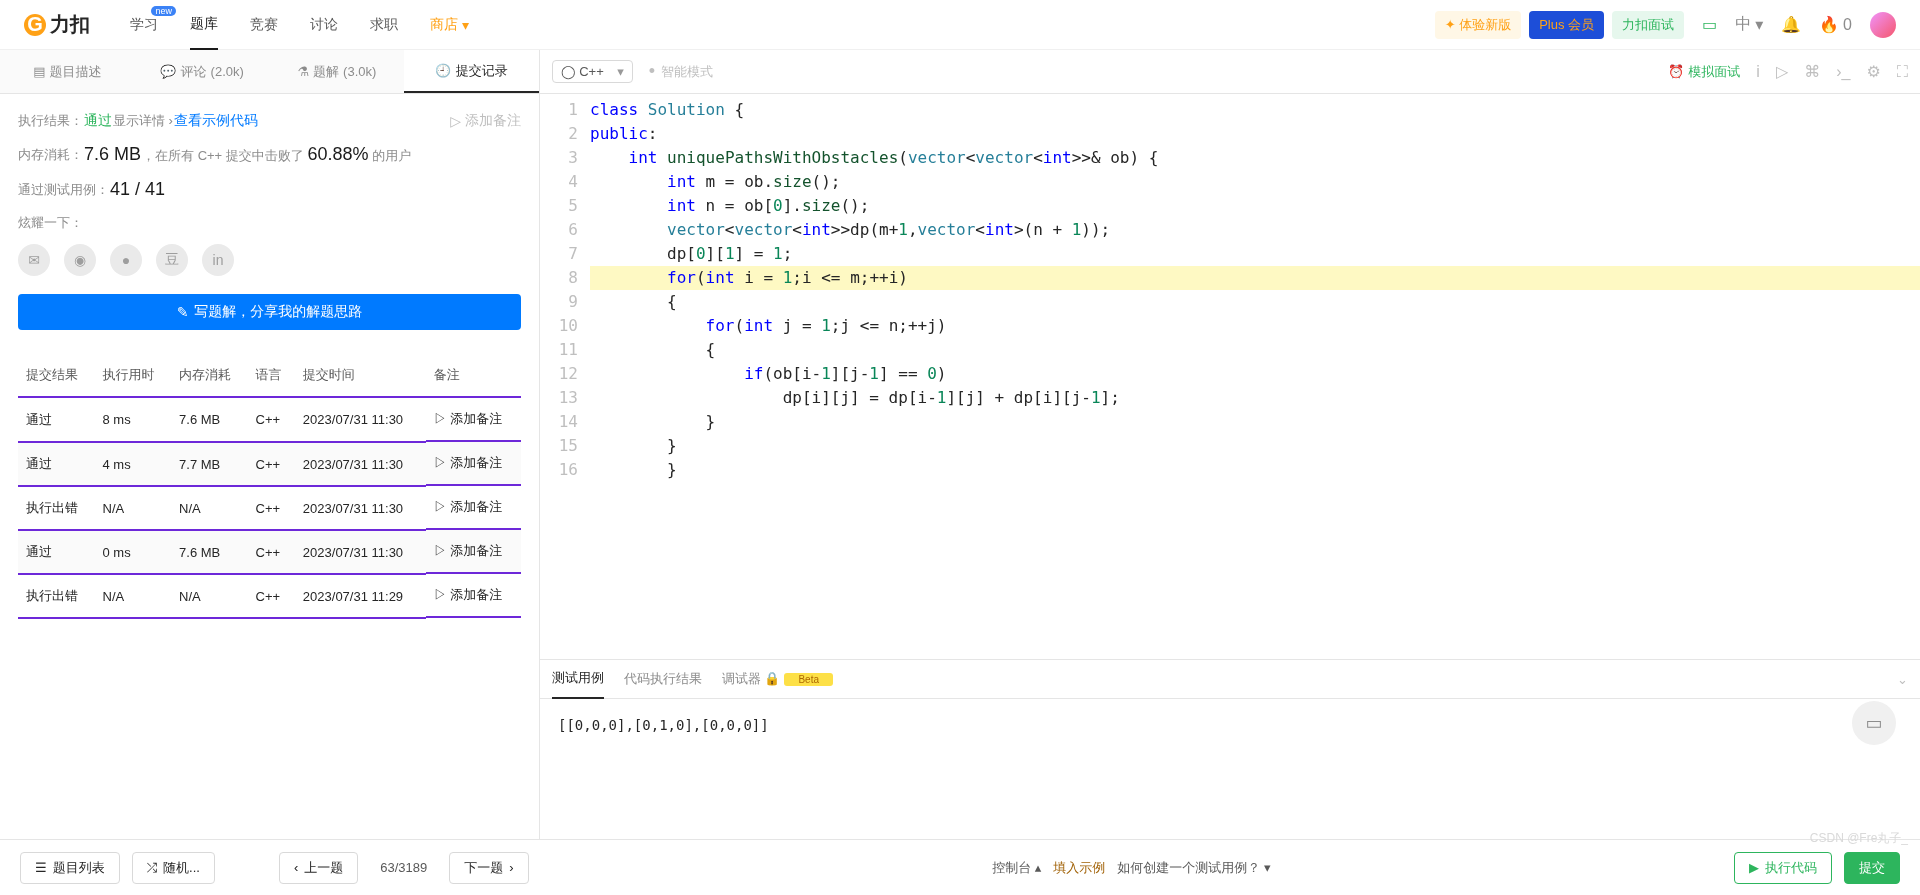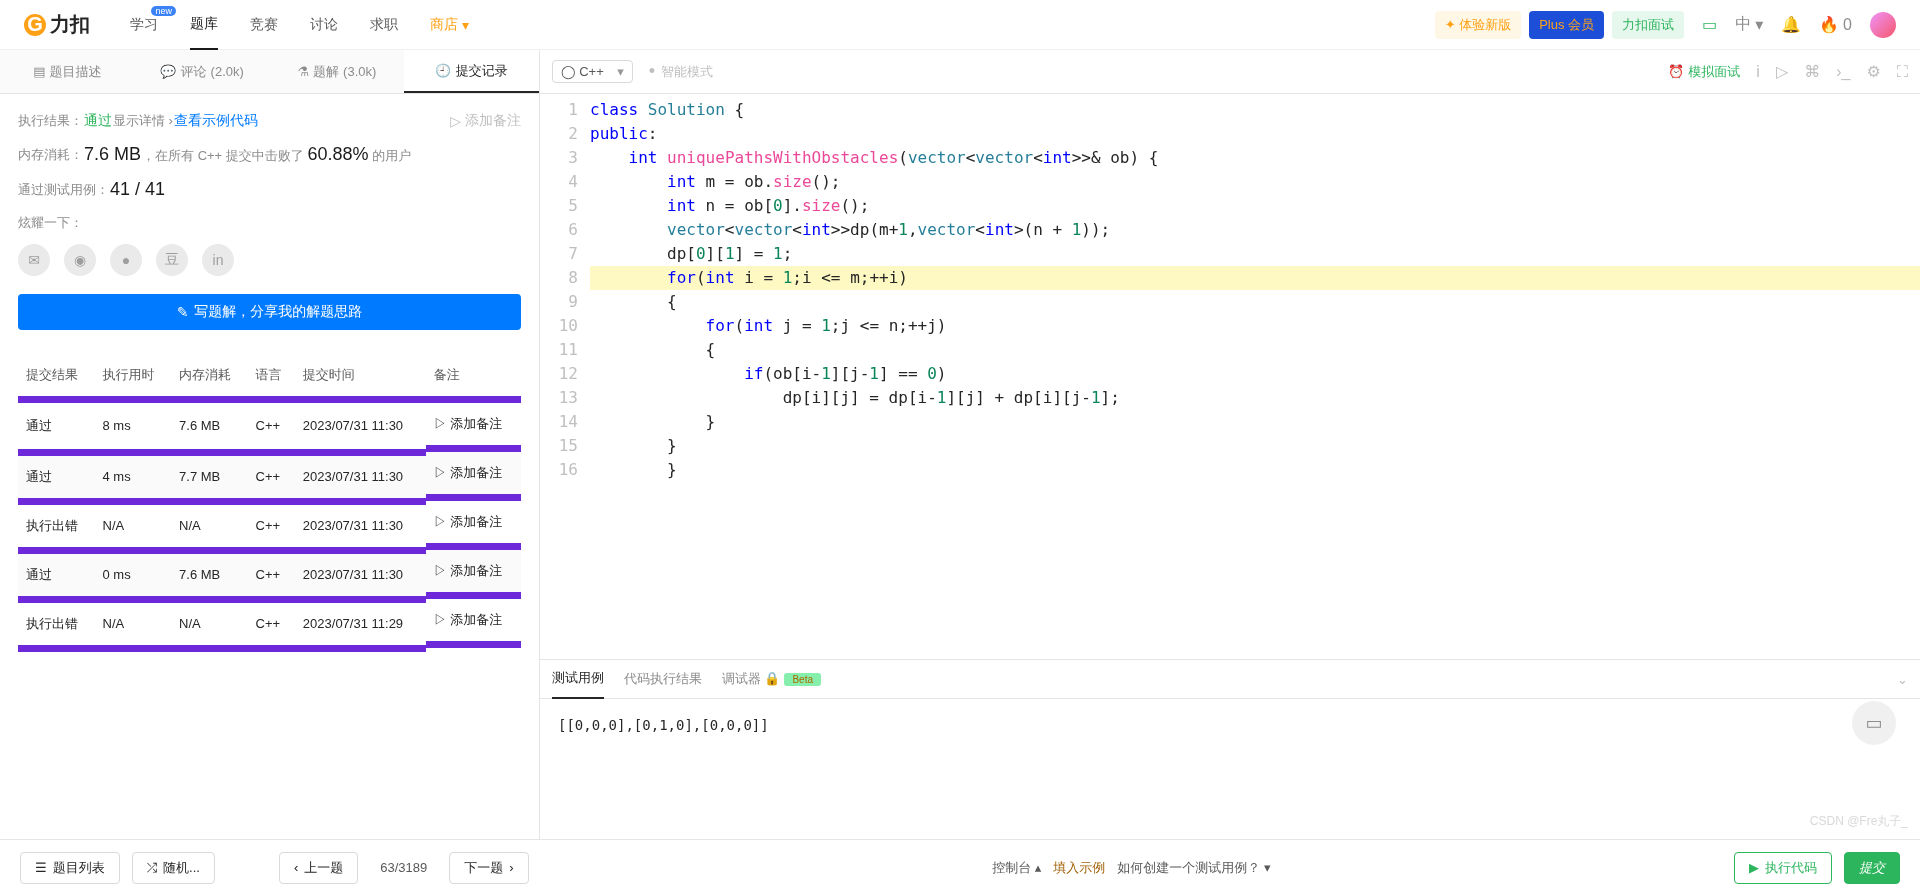--- a/index.html
+++ b/index.html
@@ -38,21 +38,21 @@
 .red { color: #ef4743; }
 .gray { color: #8c8c8c; font-size: 13px; }
 .link { color: #007aff; cursor: pointer; }
 .big { font-size: 18px; font-weight: 500; color: #1a1a1a; }
 .share-row { display: flex; gap: 14px; margin: 12px 0 18px; }
 .share-c { width: 32px; height: 32px; border-radius: 50%; background: #eaeaea; color: #9e9e9e; display: flex; align-items: center; justify-content: center; cursor: pointer; font-size: 14px; }
 .blue-btn { background: #007aff; color: #fff; border-radius: 4px; height: 36px; display: flex; align-items: center; justify-content: center; gap: 6px; cursor: pointer; margin-bottom: 24px; }
 
 
 .stable { width: 100%; border-collapse: collapse; font-size: 13px; }
-.stable th, .stable td { text-align: left; padding: 12px 8px; border-bottom: 7px solid #6d28d9; color: #262626; }
+.stable th, .stable td { text-align: left; padding: 12px 8px; border-bottom: 2px solid #6d28d9; color: #262626; }
 .stable th { color: #595959; font-weight: 400; }
 .stable tbody tr:nth-child(even) { background: #fafafa; }
 .note-cell { color: #bfbfbf; display: flex; align-items: center; gap: 4px; cursor: pointer; }
 
 
 .rtop { height: 44px; display: flex; align-items: center; border-bottom: 1px solid #e5e5e5; padding: 0 12px; gap: 16px; }
 .lang-sel { border: 1px solid #d9d9d9; border-radius: 4px; padding: 3px 28px 3px 8px; font-size: 13px; color: #595959; background: #fff; position: relative; cursor: pointer; }
 .lang-sel::after { content: "▾"; position: absolute; right: 8px; color: #999; }
 .smartmode { color: #bfbfbf; font-size: 13px; display: flex; align-items: center; gap: 6px; }
 .smartmode::before { content: "•"; color: #bfbfbf; font-size: 18px; }
@@ -62,45 +62,45 @@
 
 
 .editor { flex: 1; display: flex; overflow: auto; font-family: Consolas, Monaco, monospace; font-size: 16px; line-height: 24px; padding-top: 4px; }
 .gutter { width: 50px; text-align: right; color: #bfbfbf; padding-right: 12px; user-select: none; }
 .gutter div { height: 24px; }
 .code { flex: 1; white-space: pre; }
 .code div { height: 24px; }
 .code .line-hl { background: #fef9c3; }
 .kw { color: #0000ff; }
 .ty { color: #267f99; }
-.fn { color: #ec4899; }
+.fn { color: #14532d; }
 .num { color: #098658; }
 
 
 .btabs { display: flex; align-items: center; border-top: 1px solid #e5e5e5; border-bottom: 1px solid #e5e5e5; height: 40px; padding: 0 12px; gap: 20px; font-size: 13px; color: #8c8c8c; }
 .btab { cursor: pointer; padding: 10px 0; }
 .btab.active { color: #262626; border-bottom: 2px solid #262626; }
-.beta { background: #86efac; color: #ad6800; font-size: 10px; padding: 1px 8px; border-radius: 3px; }
+.beta { background: #fde047; color: #ad6800; font-size: 10px; padding: 1px 14px; border-radius: 3px; }
 .btabs .chev { margin-left: auto; color: #bfbfbf; cursor: pointer; }
 .testcase { padding: 18px; font-family: Consolas, Monaco, monospace; font-size: 14px; color: #262626; flex-shrink: 0; height: 140px; overflow: auto; }
 
 
 .fab { position: fixed; right: 24px; bottom: 150px; width: 44px; height: 44px; border-radius: 50%; background: #f0f0f0; color: #8c8c8c; display: flex; align-items: center; justify-content: center; font-size: 18px; cursor: pointer; }
 
 
 .bottombar { height: 56px; border-top: 1px solid #e5e5e5; display: flex; align-items: center; padding: 0 20px; gap: 12px; }
 .bbtn { border: 1px solid #d9d9d9; border-radius: 4px; padding: 6px 14px; font-size: 13px; display: flex; align-items: center; gap: 6px; cursor: pointer; background: #fff; }
 .bbtn.green-o { border-color: #2db55d; color: #2db55d; }
-.bbtn.green-f { background: #2db55d; color: #fff; border-color: #2db55d; font-style: italic; }
+.bbtn.green-f { background: #2db55d; color: #fff; border-color: #2db55d; }
 .pagectr { font-size: 13px; color: #595959; margin: 0 10px; }
 .blink { color: #a16207; font-size: 13px; cursor: pointer; }
 .bgray { color: #595959; font-size: 13px; }
 
 
-.wm { position: fixed; right: 12px; bottom: 65px; font-size: 12px; color: #d9d9d9; }
+.wm { position: fixed; right: 12px; bottom: 48px; font-size: 12px; color: #d9d9d9; }
 </style>
 </head>
 <body>
 
 <div class="topnav">
   <div class="logo">
     <span class="logo-icon">G</span>
     <span>力扣</span>
   </div>
   <div class="nav-item">

